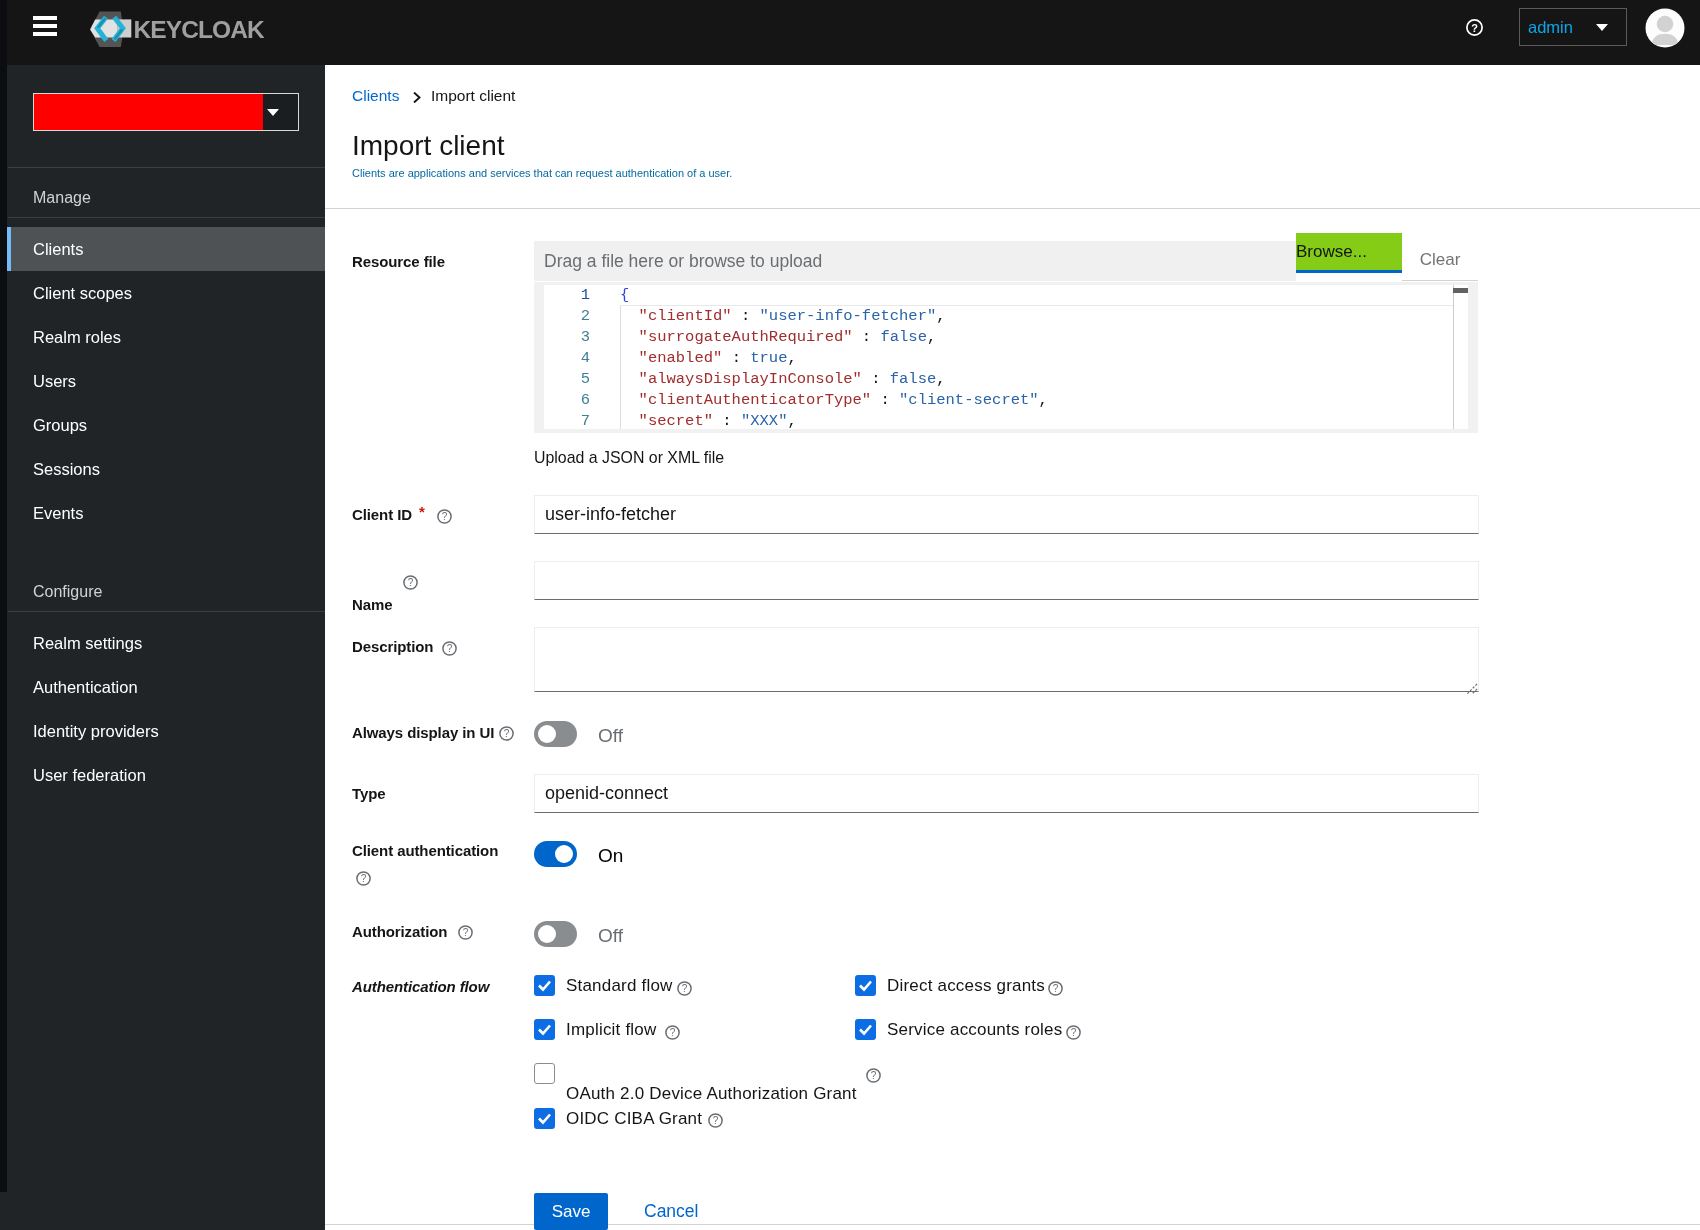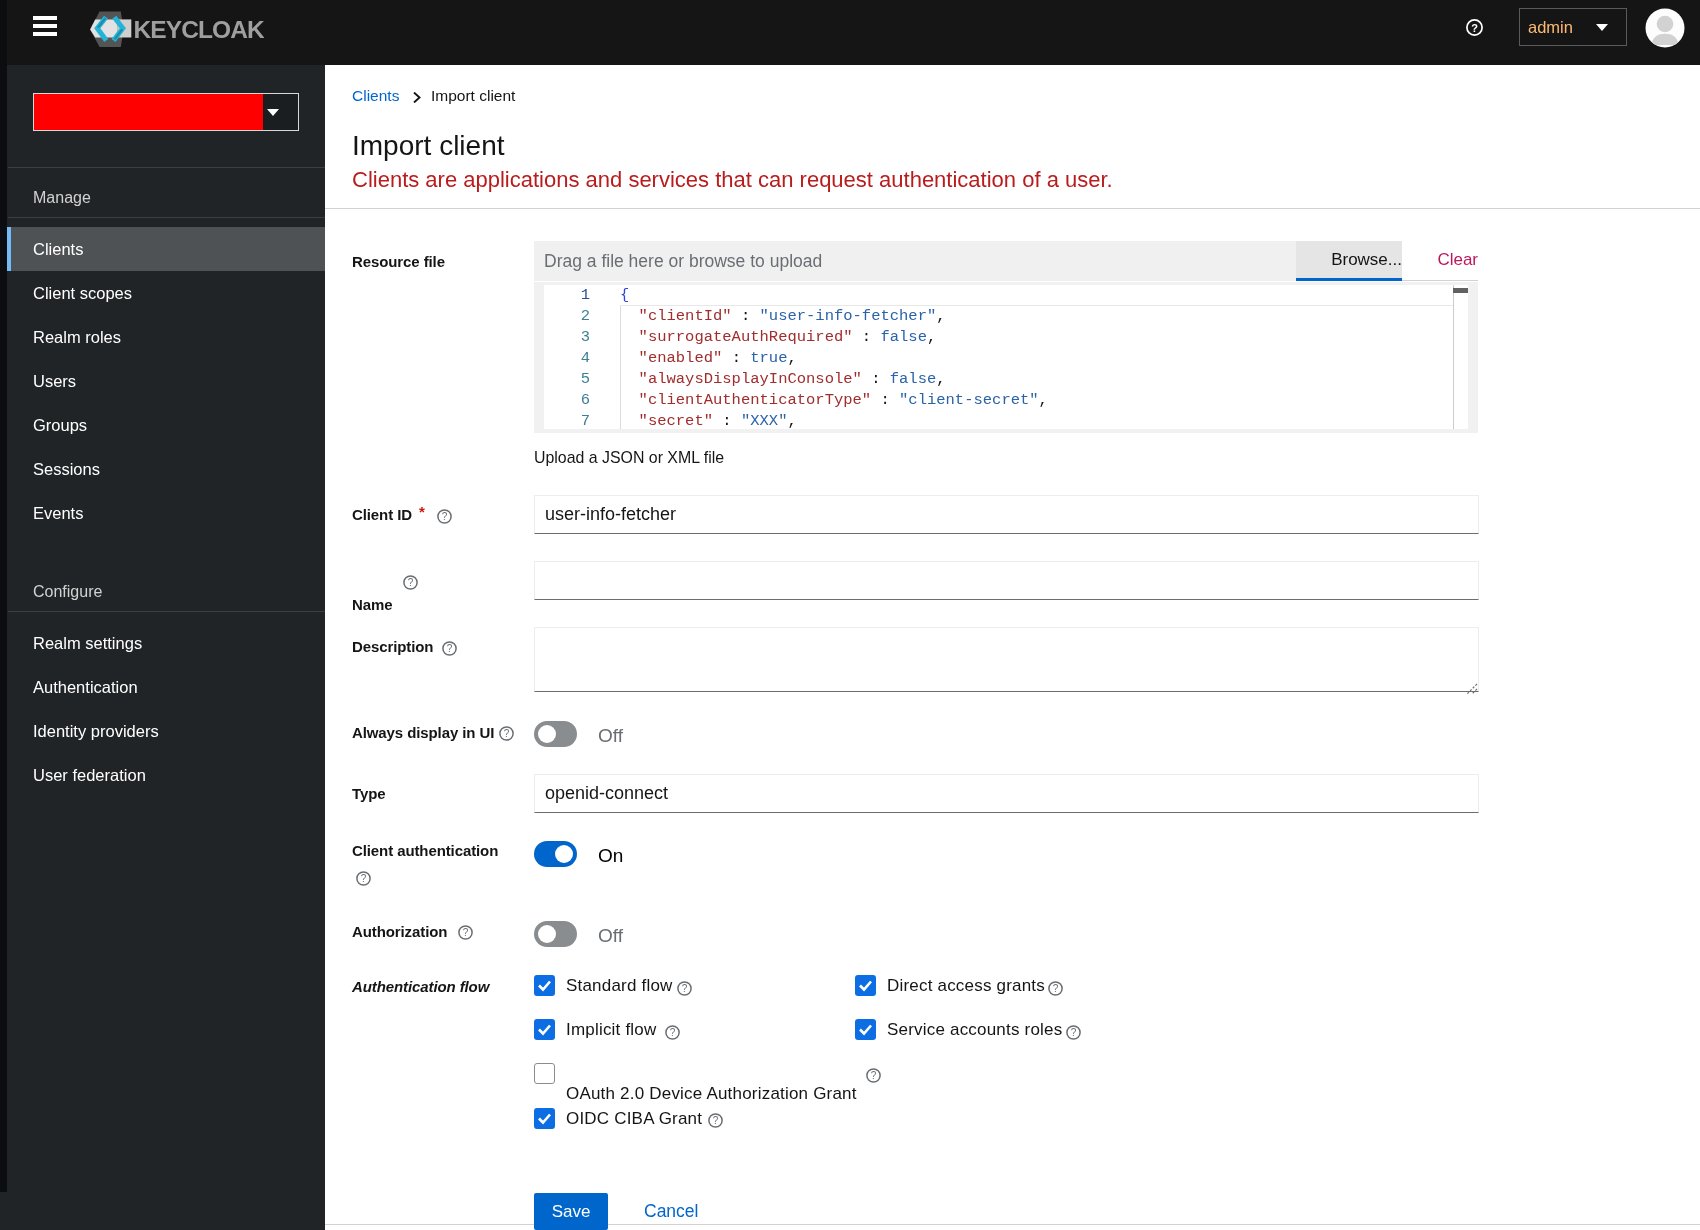--- a/index.html
+++ b/index.html
@@ -51,21 +51,21 @@
     <path d="M16.4,8.1 L8.9,17.6" fill="none" stroke="#1d8ca8" stroke-width="2.2"></path>
     <path d="M25.3,7.2 L33.8,18.2 L24.5,30.4" fill="none" stroke="#25b4d8" stroke-width="5"></path>
     <path d="M33.2,19.3 L25.6,29.4" fill="none" stroke="#1d8ca8" stroke-width="2.2"></path>
     <text x="44.5" y="28" font-family="Liberation Sans, sans-serif" font-size="24.5" font-weight="bold" fill="#9f9f9f" letter-spacing="-0.9">KEYCLOAK</text>
   </svg>
   <svg class="abs" style="left:1466px; top:19px" width="17" height="17" viewBox="0 0 17 17">
     <circle cx="8.5" cy="8.5" r="7.6" fill="none" stroke="#fff" stroke-width="1.7"></circle>
     <text x="8.5" y="12.5" font-size="11" font-weight="bold" fill="#fff" text-anchor="middle" font-family="Liberation Sans, sans-serif">?</text>
   </svg>
   <div class="abs" style="left:1519px; top:8px; width:108px; height:38px; border:1px solid #5a5a5a;"></div>
-  <div class="abs" style="left:1528px; top:8px; height:38px; line-height:38px; font-size:16.5px; color:#fdba74;">admin</div>
+  <div class="abs" style="left:1528px; top:8px; height:38px; line-height:38px; font-size:16.5px; color:#0ea5e9;">admin</div>
   <div class="abs" style="left:1596px; top:24px; width:0; height:0; border-left:6.5px solid transparent; border-right:6.5px solid transparent; border-top:7.5px solid #fff;"></div>
   <svg class="abs" style="left:1645px; top:8px" width="40" height="40" viewBox="0 0 40 40">
     <defs>
         <clipPath id="avc">
           <circle cx="20" cy="20" r="19.5"></circle>
         </clipPath>
       </defs>
     <circle cx="20" cy="20" r="19.5" fill="#fdfdfd"></circle>
     <g clip-path="url(#avc)">
       <circle cx="20" cy="16" r="8.3" fill="#d2d2d2"></circle>
@@ -97,29 +97,29 @@
 </div>
 
 <div class="abs" id="content">
 
   <div class="abs" style="left:27px; top:22px; font-size:15.5px; color:#0066cc;">Clients</div>
   <svg class="abs" style="left:86px; top:27px" width="11" height="11" viewBox="0 0 11 11">
       <path d="M3,0.5 L8.5,5.5 L3,10.5" fill="none" stroke="#151515" stroke-width="1.9"></path>
     </svg>
   <div class="abs" style="left:106px; top:22px; font-size:15.5px; color:#151515;">Import client</div>
   <div class="abs" style="left:27px; top:65px; font-size:28px; color:#151515;">Import client</div>
-  <div class="abs" style="left:27px; top:102px; font-size:22px; color:#b91c1c;">Clients are applications and services that can request authentication of a user.</div>
+  <div class="abs" style="left:27px; top:102px; font-size:11px; color:#0369a1;">Clients are applications and services that can request authentication of a user.</div>
   <div class="abs" style="left:0; top:143px; width:1375px; height:1px; background:#d2d2d2;"></div>
 
   <div class="lbl" style="left:27px; top:188px;">Resource file</div>
   <div id="uploadrow"></div>
   <div class="abs" style="left:209px; top:176px; width:762px; height:40px; background:#f0f0f0;"></div>
   <div class="abs" style="left:219px; top:176px; height:40px; line-height:40px; font-size:17.5px; color:#6a6e73;text-align:right;">Drag a file here or browse to upload</div>
-  <div class="abs" style="left:971px; top:176px; width:106px; height:40px; background:#e5e5e5; border-bottom:3px solid #0066cc; font-size:17px; color:#151515; text-align:right; line-height:38px;">Browse...</div>
-  <div class="abs" style="left:1077px; top:176px; width:76px; height:40px; background:#fff; border-bottom:1px solid #d2d2d2; font-size:17px; color:#be185d; text-align:right; line-height:38px;">Clear</div>
+  <div class="abs" style="left:971px; top:168px; width:106px; height:40px; background:#84cc16; border-bottom:3px solid #0066cc; font-size:17px; color:#151515; text-align:left; line-height:38px;">Browse...</div>
+  <div class="abs" style="left:1077px; top:176px; width:76px; height:40px; background:#fff; border-bottom:1px solid #d2d2d2; font-size:17px; color:#737373; text-align:center; line-height:38px;">Clear</div>
 
   <div class="abs" style="left:209px; top:217px; width:944px; height:151px; background:#f1f1f1;"></div>
   <div class="abs" style="left:219px; top:220px; width:924px; height:144px; background:#fff;"></div>
   <div class="abs mono" id="gutter" style="left:219px; top:220px; width:46px; text-align:right; font-size:15.5px; line-height:21px;">
     <div style="color:#2a4d9b">1</div>
       <div style="color:#3d7f95">2</div>
       <div style="color:#3d7f95">3</div>
       <div style="color:#3d7f95">4</div>
       <div style="color:#3d7f95">5</div>
       <div style="color:#3d7f95">6</div>

